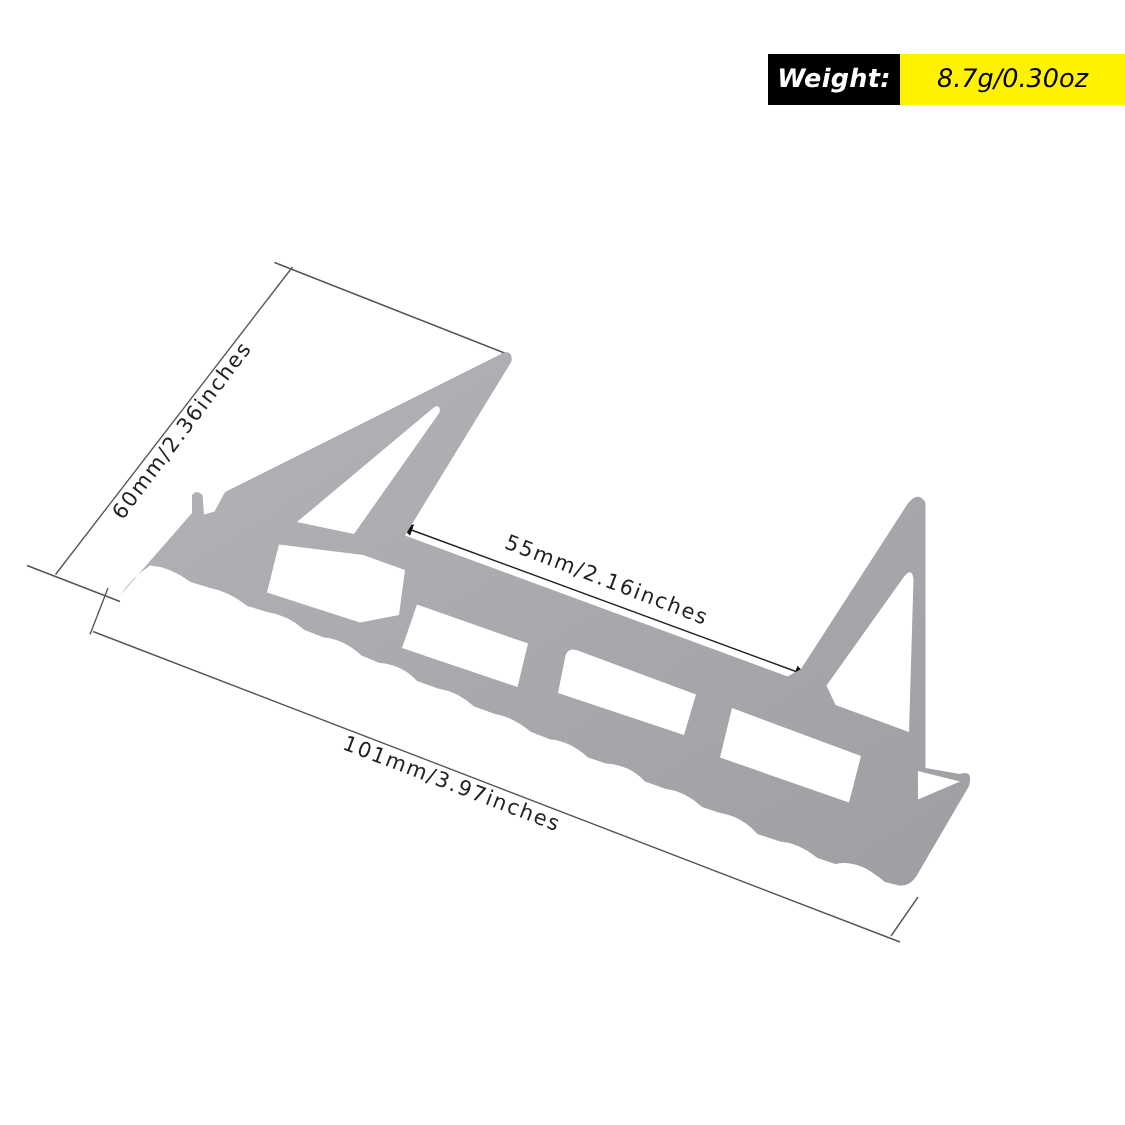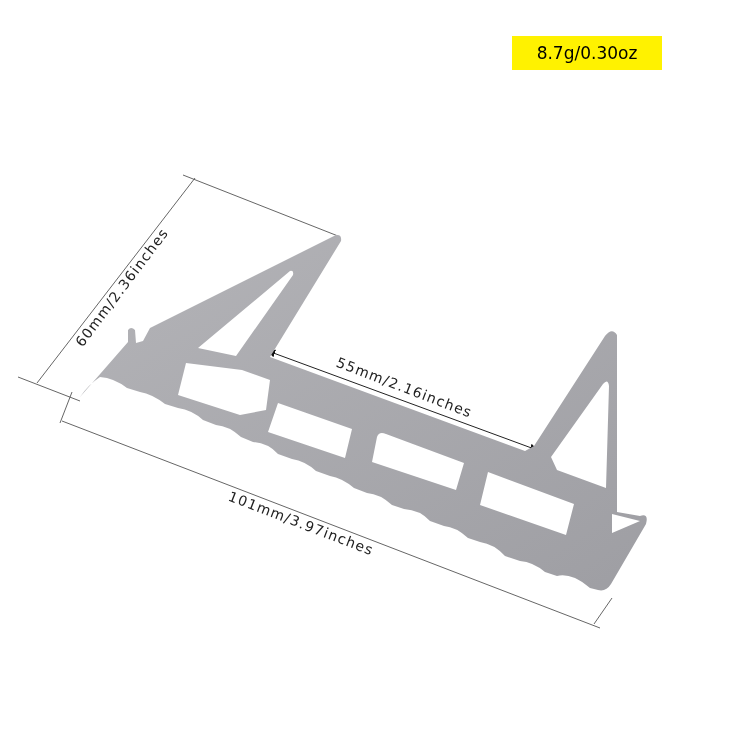--- a/index.html
+++ b/index.html
@@ -11,32 +11,33 @@
       position: absolute; left: 512px; top: 36px; height: 34px; display: flex;
     }
     .weight-label {
       background: #000000; color: #ffffff; width: 88px; height: 34px;
       display: flex; align-items: center; justify-content: center;
       font-style: italic; font-weight: bold; font-size: 17px; letter-spacing: 0.2px;
     }
     .weight-value {
       background: #fff200; color: #000000; width: 150px; height: 34px;
       display: flex; align-items: center; justify-content: center;
-      font-size: 17px;
+      font-style: italic; font-size: 17px;
     }
     svg.scene { position: absolute; left: 0; top: 0; }
     .dim-text {
       position: absolute; font-family: "DejaVu Sans", sans-serif; font-size: 14px;
       color: #222; letter-spacing: 1.2px; white-space: nowrap; transform-origin: 0 0;
     }
   </style>
 </head>
 <body>
 
 <div class="weight-badge">
+  <div class="weight-label">Weight:</div>
   <div class="weight-value">8.7g/0.30oz</div>
 </div>
 
 <svg class="scene" width="750" height="750" viewBox="0 0 750 750">
   <defs>
     <linearGradient id="metal" x1="0" y1="0" x2="1" y2="1">
       <stop offset="0" stop-color="#b4b4b8"></stop>
       <stop offset="1" stop-color="#9e9ea3"></stop>
     </linearGradient>
     <marker id="arrow" viewBox="0 0 10 10" refX="9" refY="5" markerWidth="8" markerHeight="8" orient="auto-start-reverse">

